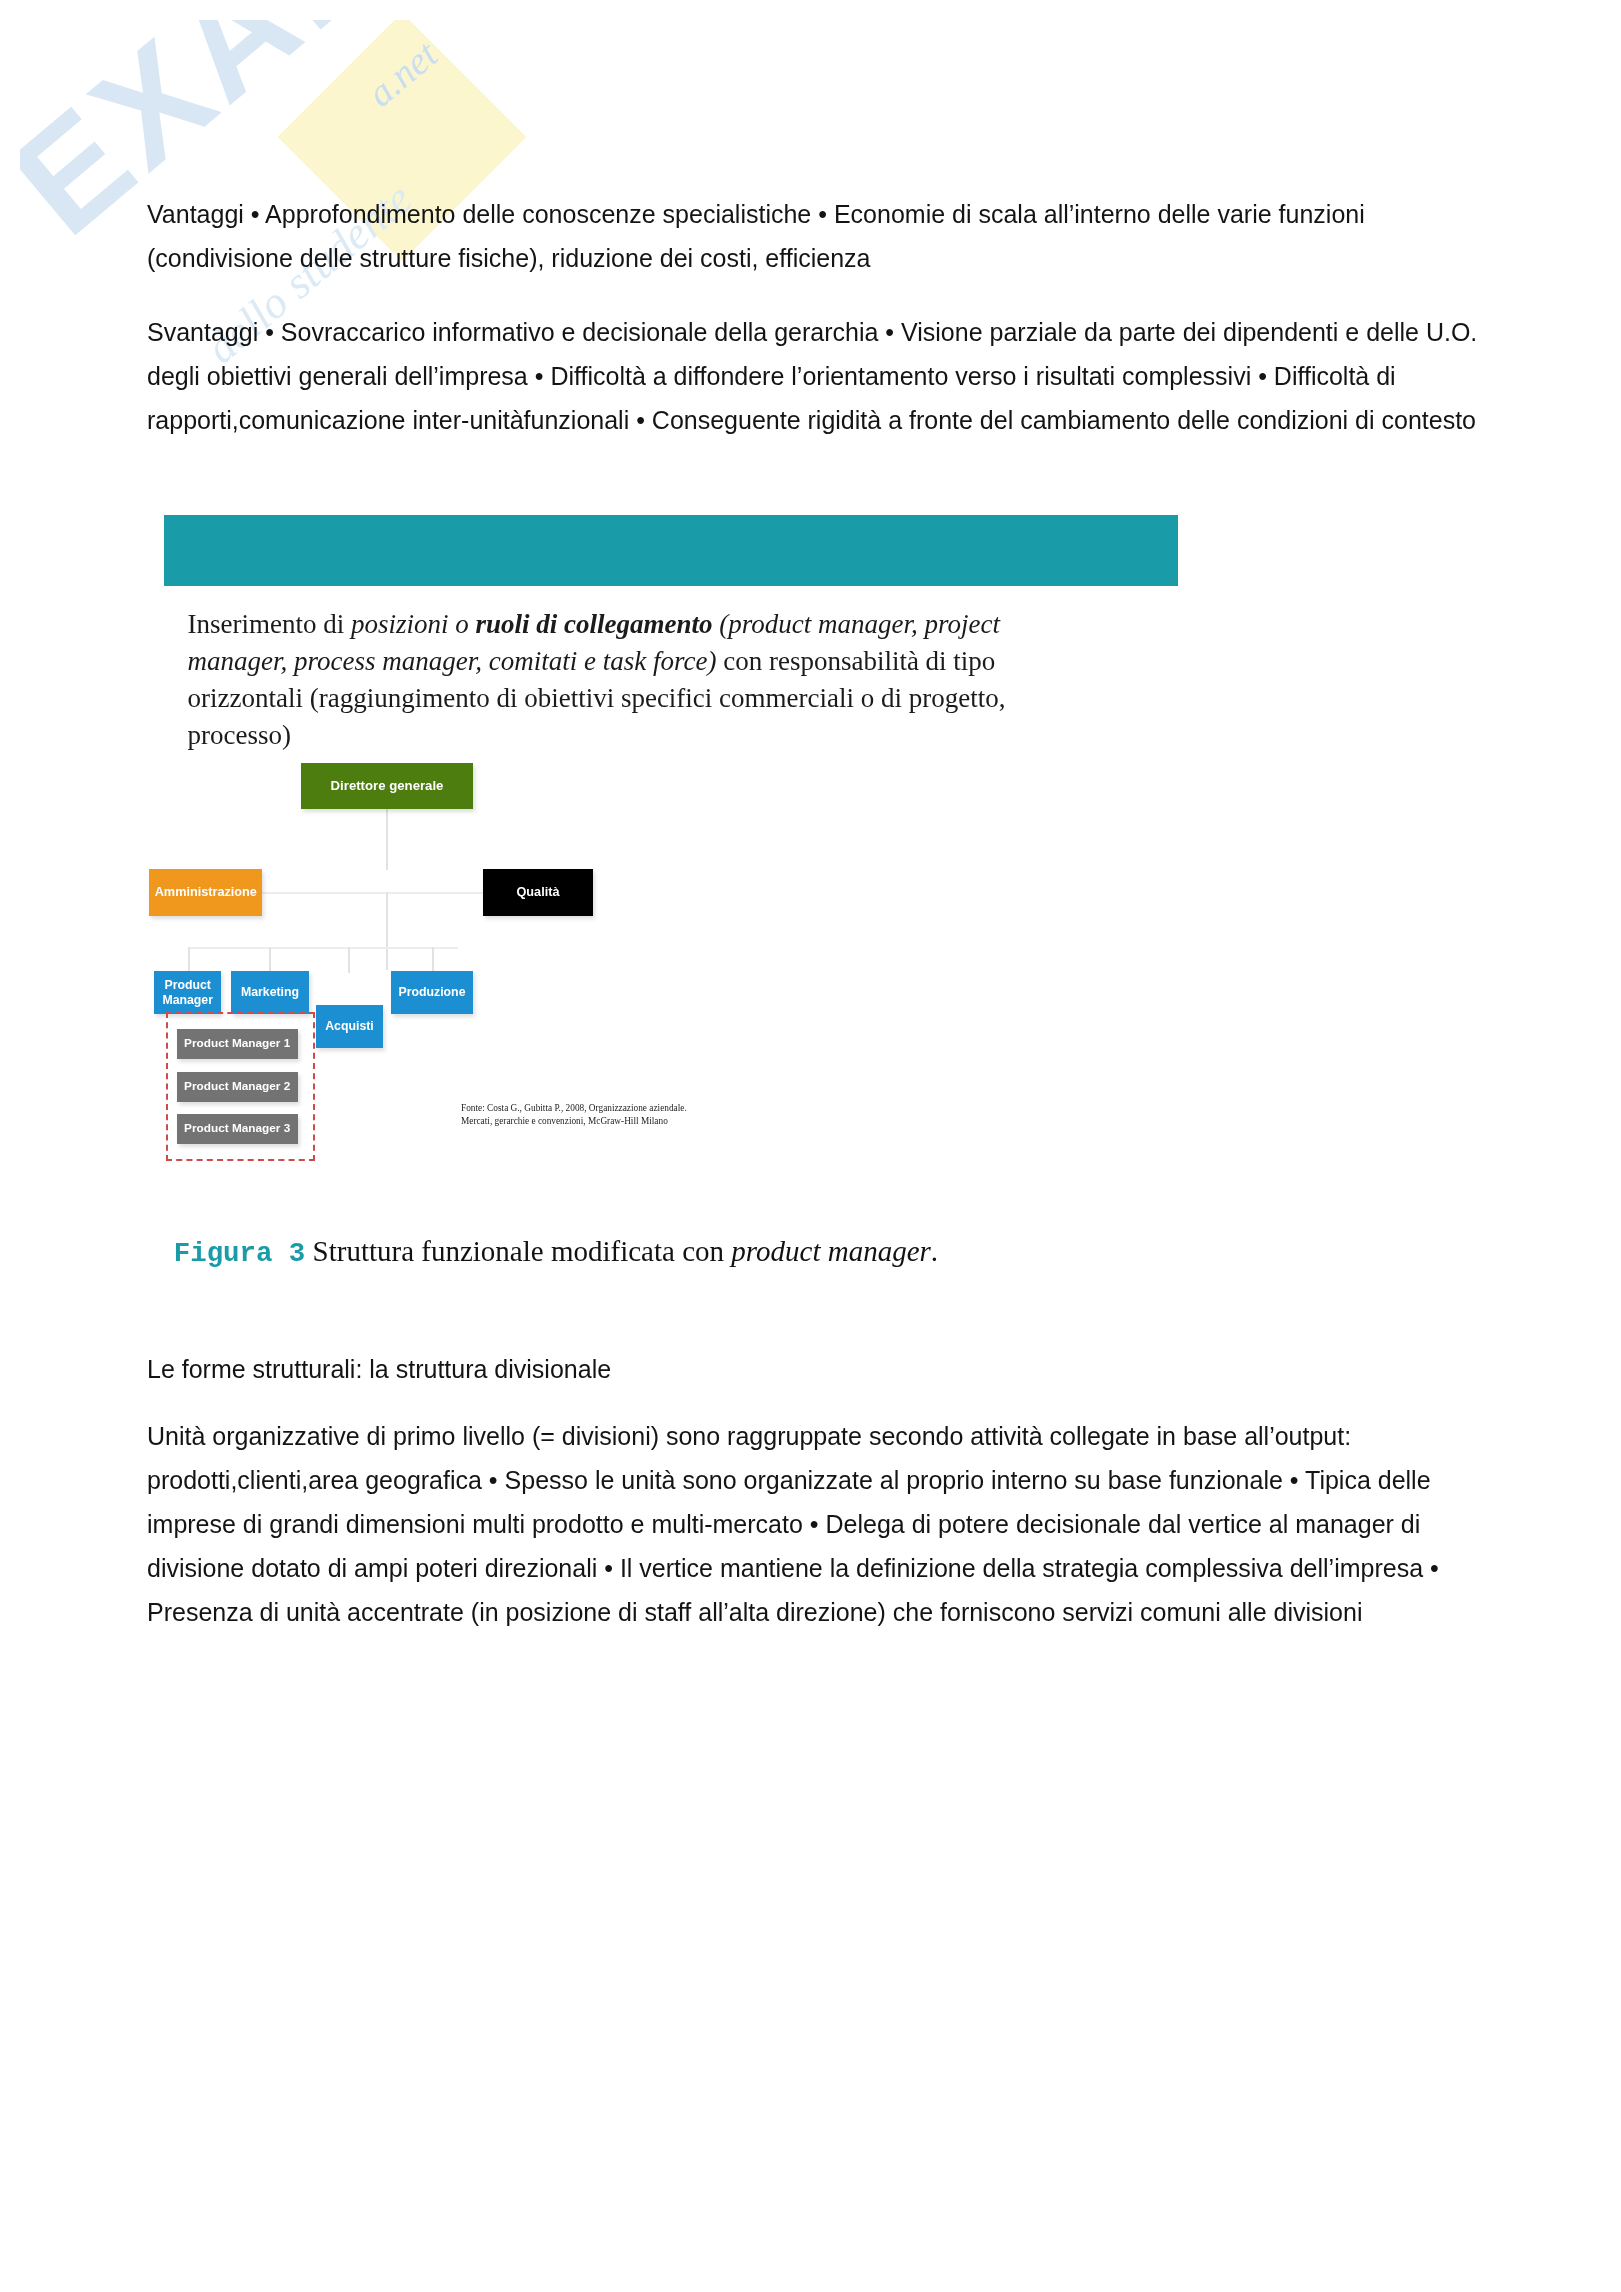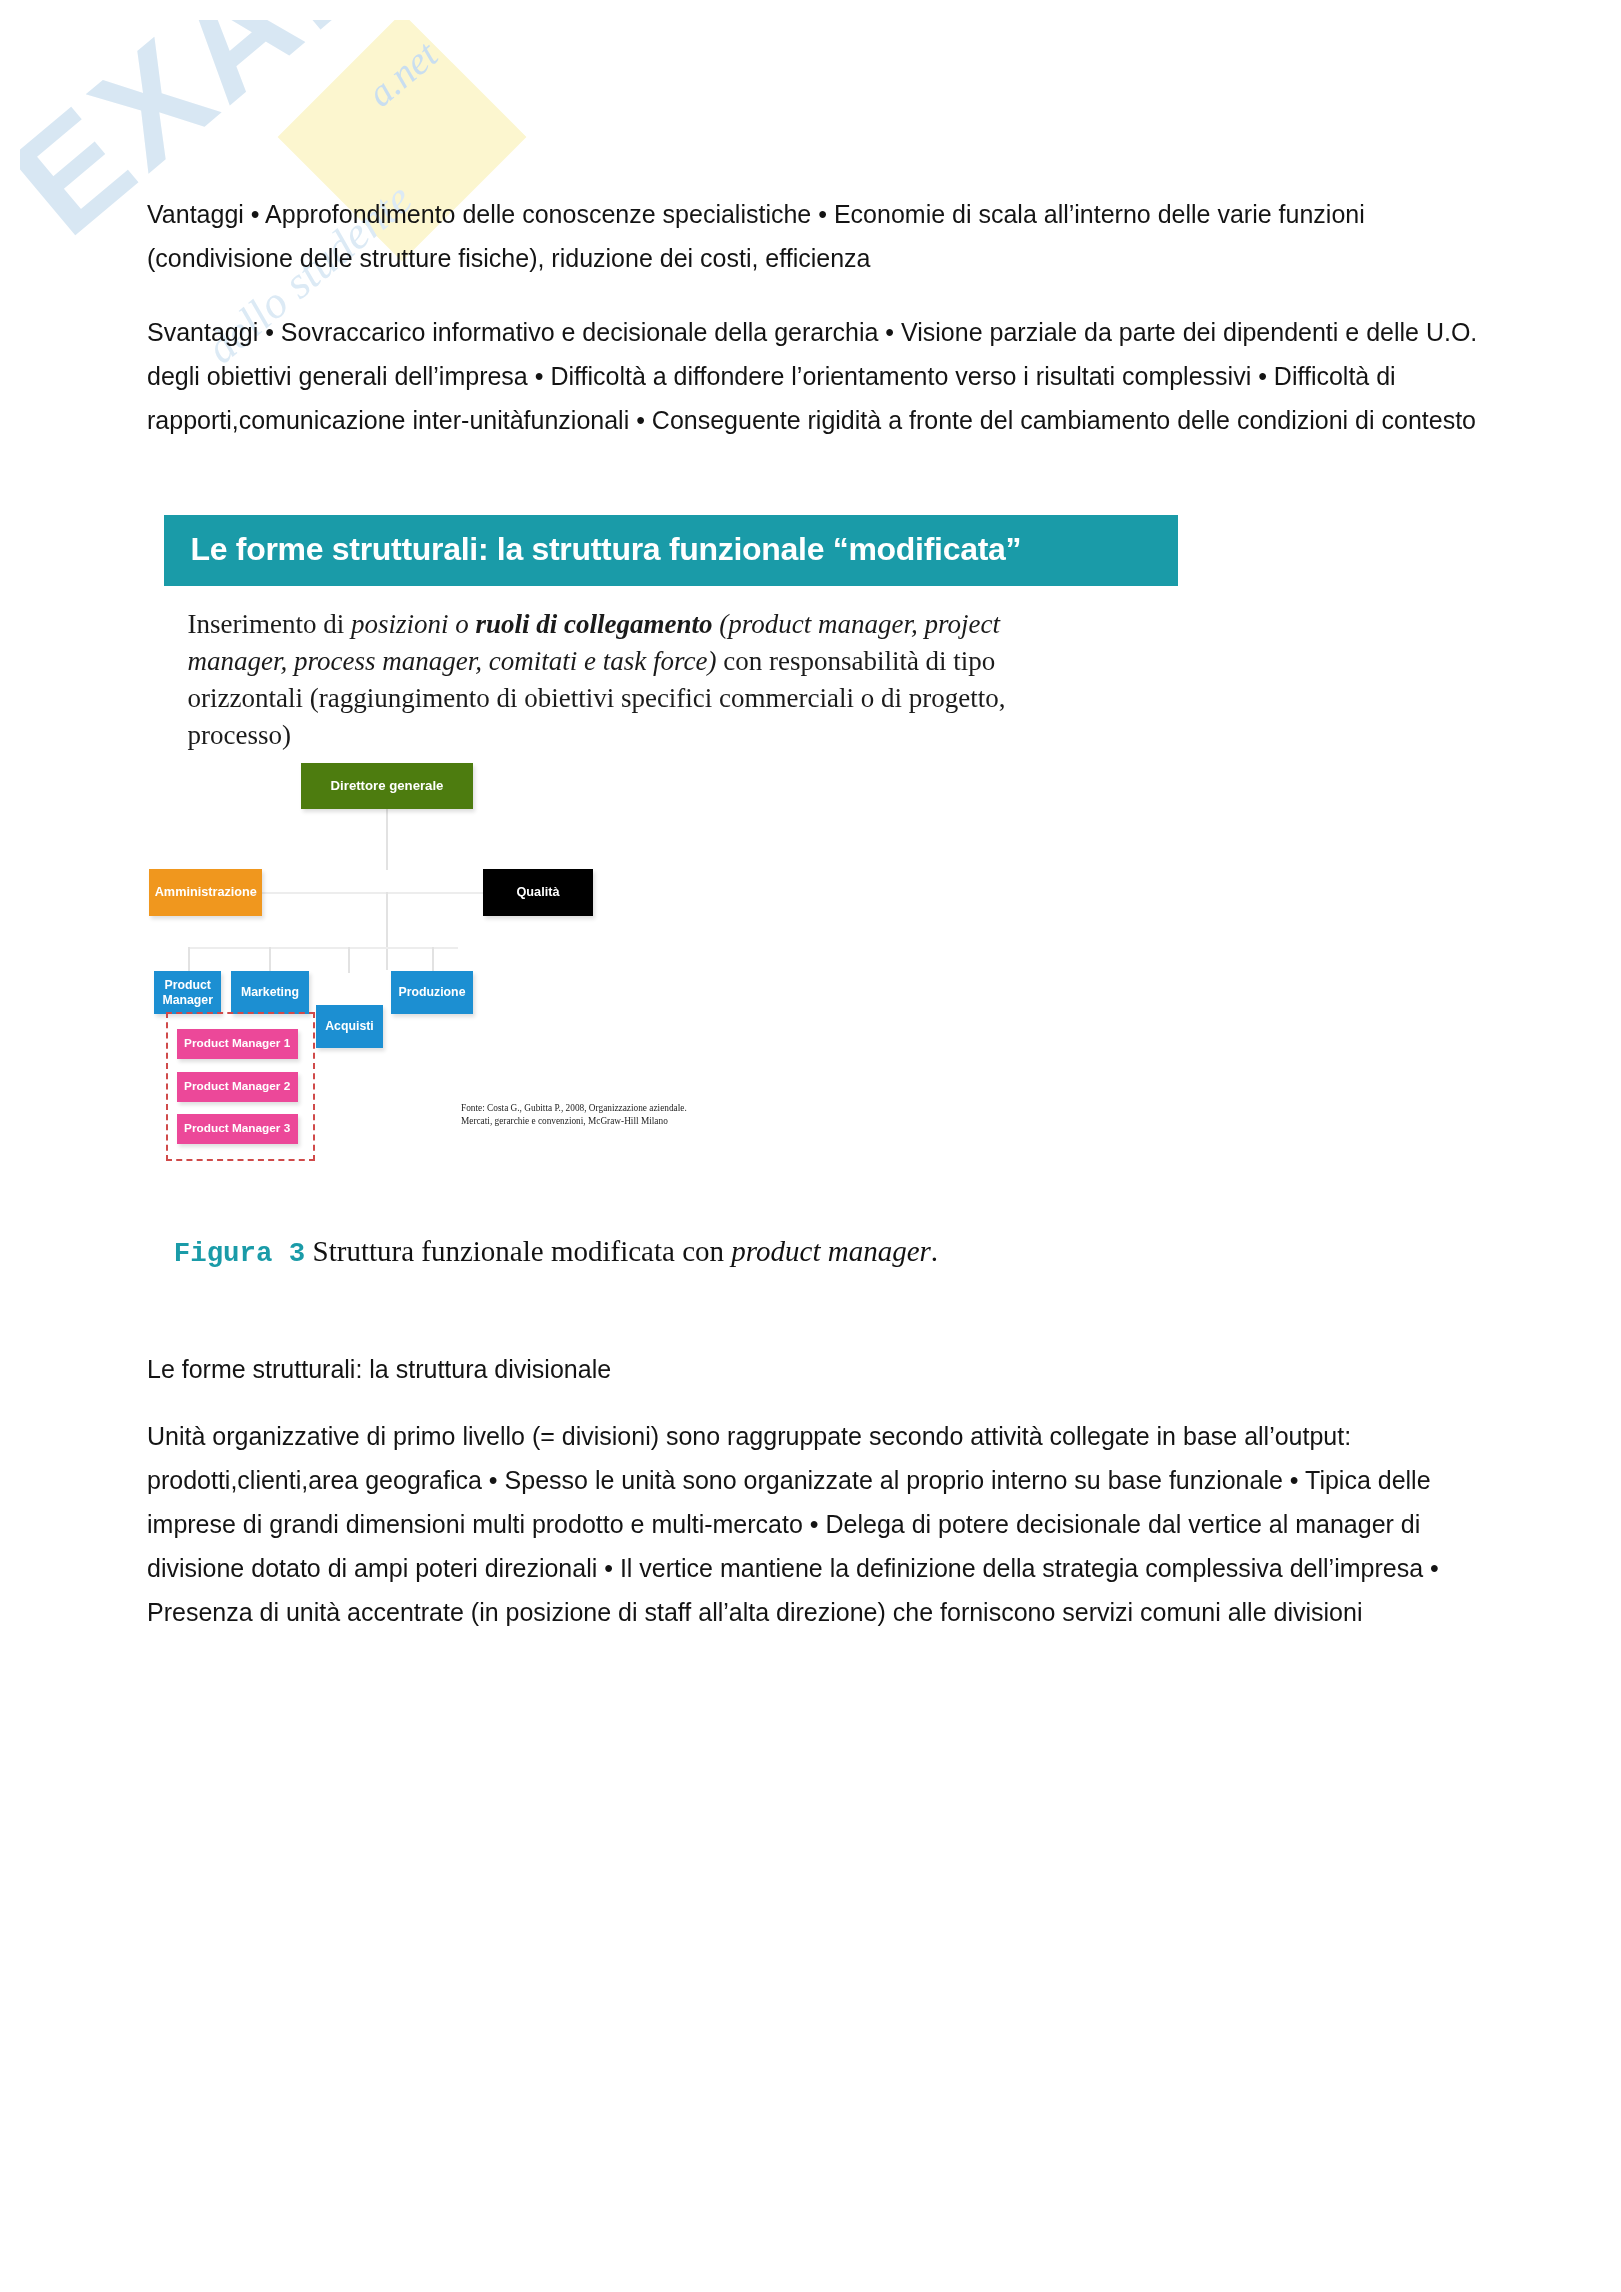--- a/index.html
+++ b/index.html
@@ -158,21 +158,21 @@
   }
   .node-blue {
     background:#1c8fd2; font-size:12.3px;
   }
   .node-pm   { left:-9.8px;  top:218px; width:67px;  height:43px; }
   .node-mkt  { left:67px;  top:218px; width:78px;  height:43px; }
   .node-acq  { left:152px; top:218px; width:67px;  height:43px;margin-top:34px; }
   .node-prod { left:227px; top:218px; width:82px;  height:43px; }
 
   .node-sub {
-    background:#ec4899; font-size:11.8px; font-weight:bold;
+    background:#737373; font-size:11.8px; font-weight:bold;
     left:12.7px; width:121px; height:30px;
   }
   .node-sub1 { top:276px; }
   .node-sub2 { top:319px; }
   .node-sub3 { top:361px; }
 
   .connector { position:absolute; background:#e2e2e2; }
   .c-v-dg      { left:222px; top:56px;  width:2px;  height:61px; }
   .c-h-top     { left:41px;  top:139px; width:279px;height:2px;  background:#ededed; }
   .c-v-mid     { left:222px; top:139px; width:2px;  height:78px; }
@@ -225,21 +225,20 @@
 
 <div class="page">
 
   <p class="body-par" id="par-vantaggi" style="margin:0;">Vantaggi • Approfondimento delle conoscenze specialistiche • Economie di scala all’interno delle varie funzioni (condivisione delle strutture fisiche), riduzione dei costi, efficienza</p>
 
   <p class="body-par" id="par-svantaggi" style="margin:0;">Svantaggi • Sovraccarico informativo e decisionale della gerarchia • Visione parziale da parte dei dipendenti e delle U.O. degli obiettivi generali dell’impresa • Difficoltà a diffondere l’orientamento verso i risultati complessivi • Difficoltà di rapporti,comunicazione inter-unitàfunzionali • Conseguente rigidità a fronte del cambiamento delle condizioni di contesto</p>
 
   <div class="figure">
 
     <div class="slide-title-bar"></div>
-    <div class="slide-title">Le forme strutturali: la struttura funzionale “modificata”</div>
 
     <div class="slide-intro">
       <span>Inserimento di </span><i>posizioni o </i><b>ruoli di collegamento</b><i> (product manager, project manager, process manager, comitati e task force)</i><span> con responsabilità di tipo orizzontali (raggiungimento di obiettivi specifici commerciali o di progetto, processo)</span>
     </div>
 
 
     <div class="chart">
 
       <div class="connector c-v-dg"></div>
       <div class="connector c-h-top"></div>

